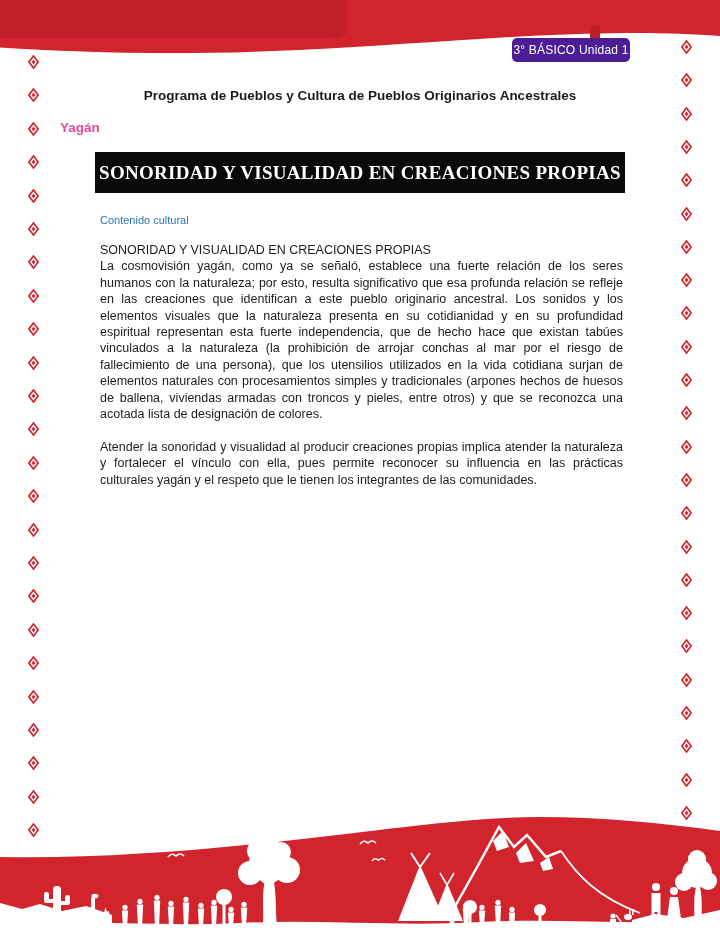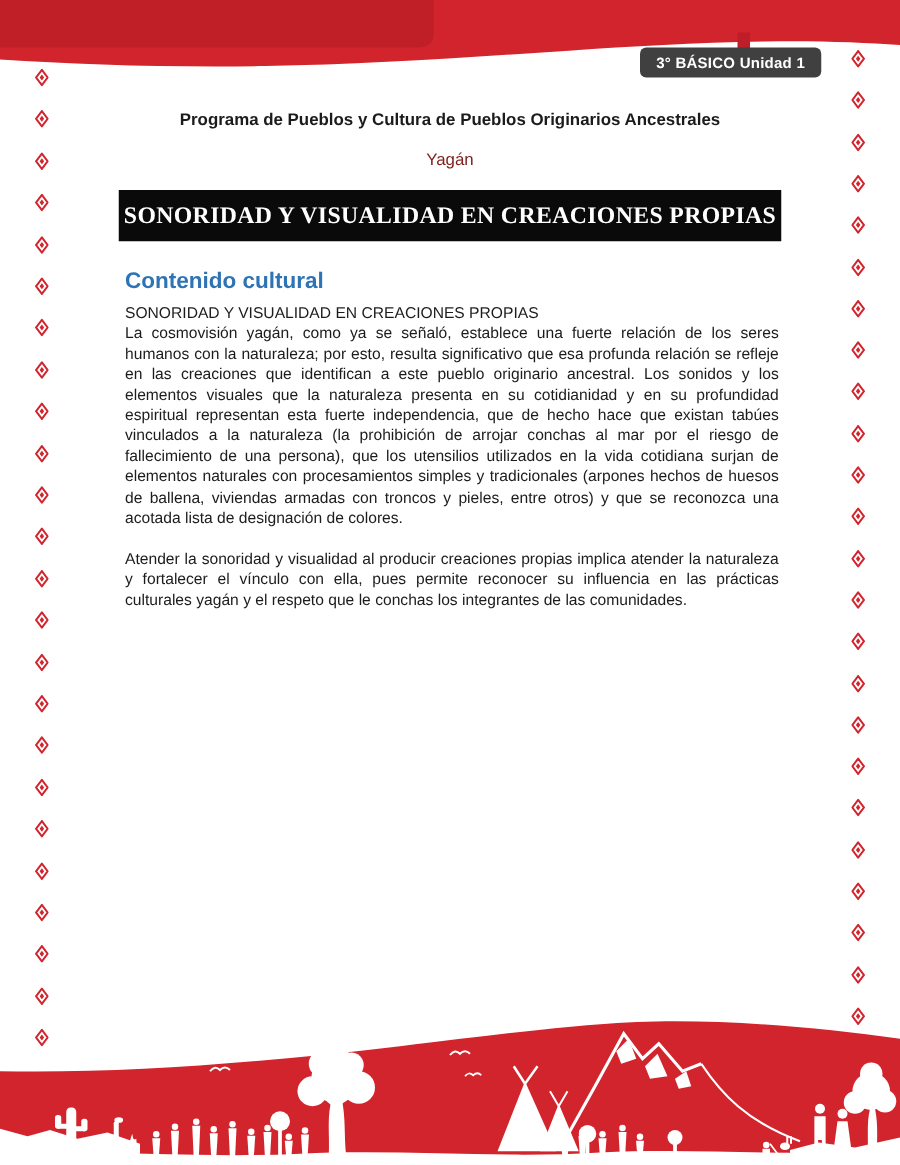--- a/index.html
+++ b/index.html
@@ -6,44 +6,44 @@
   body{
     width:720px;height:932px;position:relative;overflow:hidden;
     background:#ffffff;
     font-family:"Liberation Sans", sans-serif;
     -webkit-font-smoothing:antialiased;
   }
   .abs{position:absolute;}
   
   #header-wave{left:0;top:0;width:720px;height:70px;}
   #unit-badge{
-    left:512px;top:38px;width:145px;height:24px;
-    background:#404040;border-radius:5px;
-    color:#ffffff;font-size:12px;font-weight:bold;
+    left:512px;top:38px;width:118px;height:24px;
+    background:#4c1d95;border-radius:5px;
+    color:#ffffff;font-size:12px;font-weight:normal;
     display:flex;align-items:center;justify-content:center;
     letter-spacing:.2px;
   }
   #program-title{
     left:60px;top:88px;width:600px;text-align:center;
     font-size:13.5px;font-weight:bold;color:#1b1b1b;
   }
   #language-name{
-    left:60px;top:120px;width:600px;text-align:center;
-    font-size:13.5px;font-weight:normal;color:#7f1d1d;
+    left:60px;top:120px;width:600px;
+    font-size:13.5px;font-weight:bold;color:#ec4899;
   }
   #title-banner{
     left:95px;top:152px;width:530px;height:41px;background:#0a0a0a;
     display:flex;align-items:center;justify-content:center;
   }
   #title-banner .t{
     font-family:"Liberation Serif", serif;
     font-size:19px;font-weight:bold;color:#ffffff;letter-spacing:.3px;
   }
   #section-label{
-    left:100px;top:214px;font-size:18px;font-weight:bold;color:#2e74b5;
+    left:100px;top:214px;font-size:11px;font-weight:normal;color:#2e74b5;
   }
   #content-block{
     left:100px;top:242px;width:523px;
     font-size:12.5px;line-height:16.4px;color:#1c1c1c;text-align:justify;
   }
   #content-block p{margin:0;}
   #content-block .gap{margin-top:16.4px;}
   .diamond{position:absolute;width:11px;height:14px;}
   #footer-art{left:0;top:807px;width:720px;height:125px;}
 </style>
@@ -63,21 +63,21 @@
 
 <div id="title-banner" class="abs">
   <span class="t">SONORIDAD Y VISUALIDAD EN CREACIONES PROPIAS</span>
 </div>
 
 <div id="section-label" class="abs">Contenido cultural</div>
 
 <div id="content-block" class="abs">
   <div>SONORIDAD Y VISUALIDAD EN CREACIONES PROPIAS</div>
   <p>La cosmovisión yagán, como ya se señaló, establece una fuerte relación de los seres humanos con la naturaleza; por esto, resulta significativo que esa profunda relación se refleje en las creaciones que identifican a este pueblo originario ancestral. Los sonidos y los elementos visuales que la naturaleza presenta en su cotidianidad y en su profundidad espiritual representan esta fuerte independencia, que de hecho hace que existan tabúes vinculados a la naturaleza (la prohibición de arrojar conchas al mar por el riesgo de fallecimiento de una persona), que los utensilios utilizados en la vida cotidiana surjan de elementos naturales con procesamientos simples y tradicionales (arpones hechos de huesos de ballena, viviendas armadas con troncos y pieles, entre otros) y que se reconozca una acotada lista de designación de colores.</p>
-  <p class="gap">Atender la sonoridad y visualidad al producir creaciones propias implica atender la naturaleza y fortalecer el vínculo con ella, pues permite reconocer su influencia en las prácticas culturales yagán y el respeto que le conchas los integrantes de las comunidades.</p>
+  <p class="gap">Atender la sonoridad y visualidad al producir creaciones propias implica atender la naturaleza y fortalecer el vínculo con ella, pues permite reconocer su influencia en las prácticas culturales yagán y el respeto que le tienen los integrantes de las comunidades.</p>
 </div>
 
 <div id="left-diamonds">
     <div class="diamond" style="left: 28px; top: 55px;"><svg width="11" height="14" viewBox="0 0 11 14">
         <path d="M5.5,0.9 L10.1,7 L5.5,13.1 L0.9,7 Z" fill="#ffffff" stroke="#d2242c" stroke-width="1.6"></path>
         <path d="M5.5,4.6 L7.3,7 L5.5,9.4 L3.7,7 Z" fill="#d2242c"></path>
       </svg></div>
     <div class="diamond" style="left: 28px; top: 88.4px;"><svg width="11" height="14" viewBox="0 0 11 14">
         <path d="M5.5,0.9 L10.1,7 L5.5,13.1 L0.9,7 Z" fill="#ffffff" stroke="#d2242c" stroke-width="1.6"></path>
         <path d="M5.5,4.6 L7.3,7 L5.5,9.4 L3.7,7 Z" fill="#d2242c"></path>

